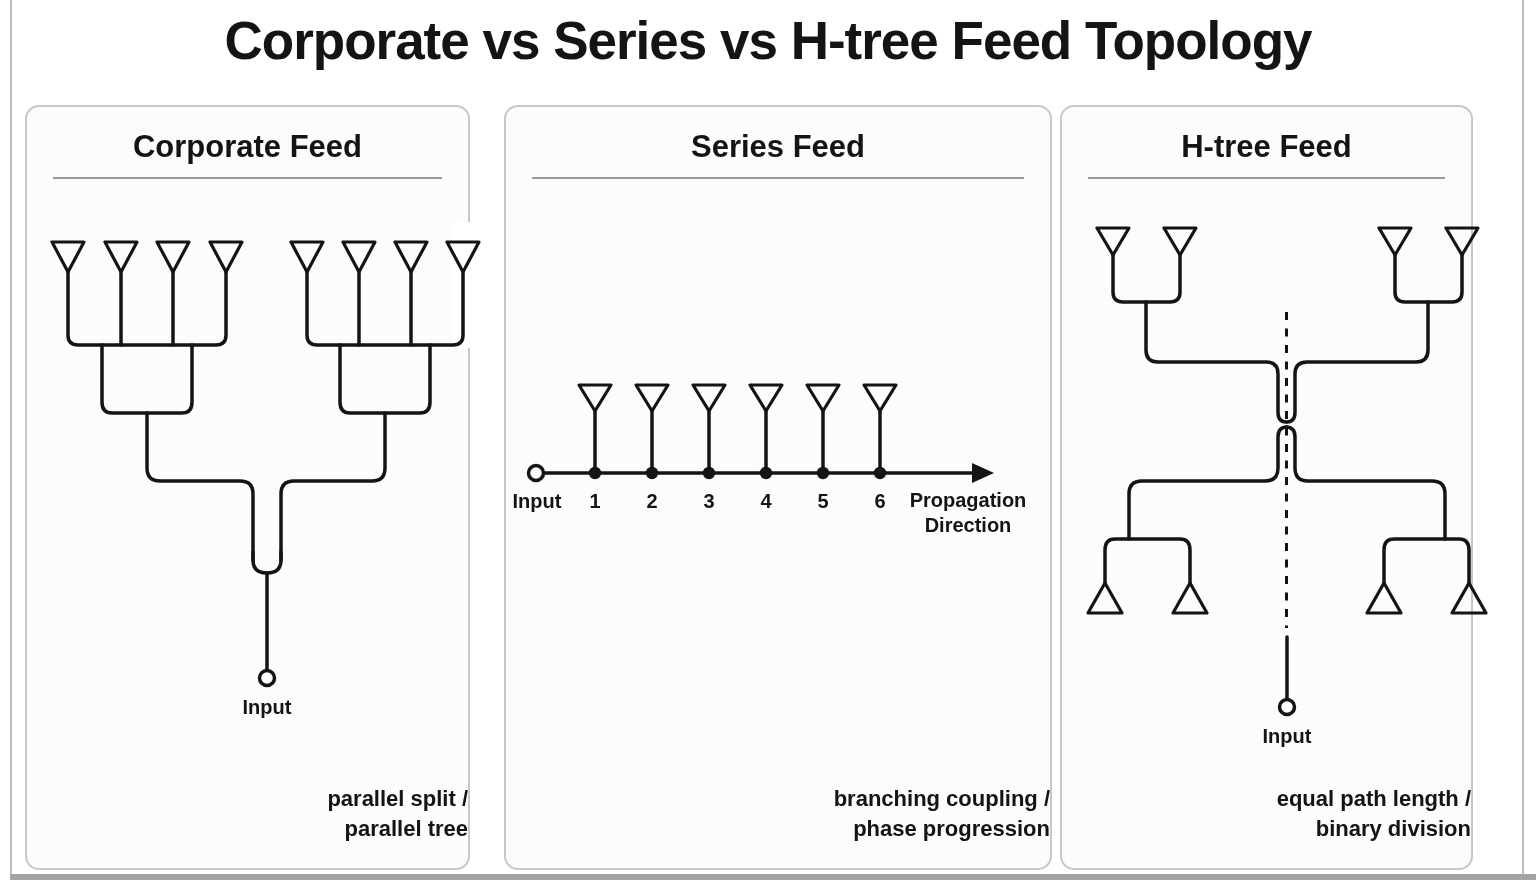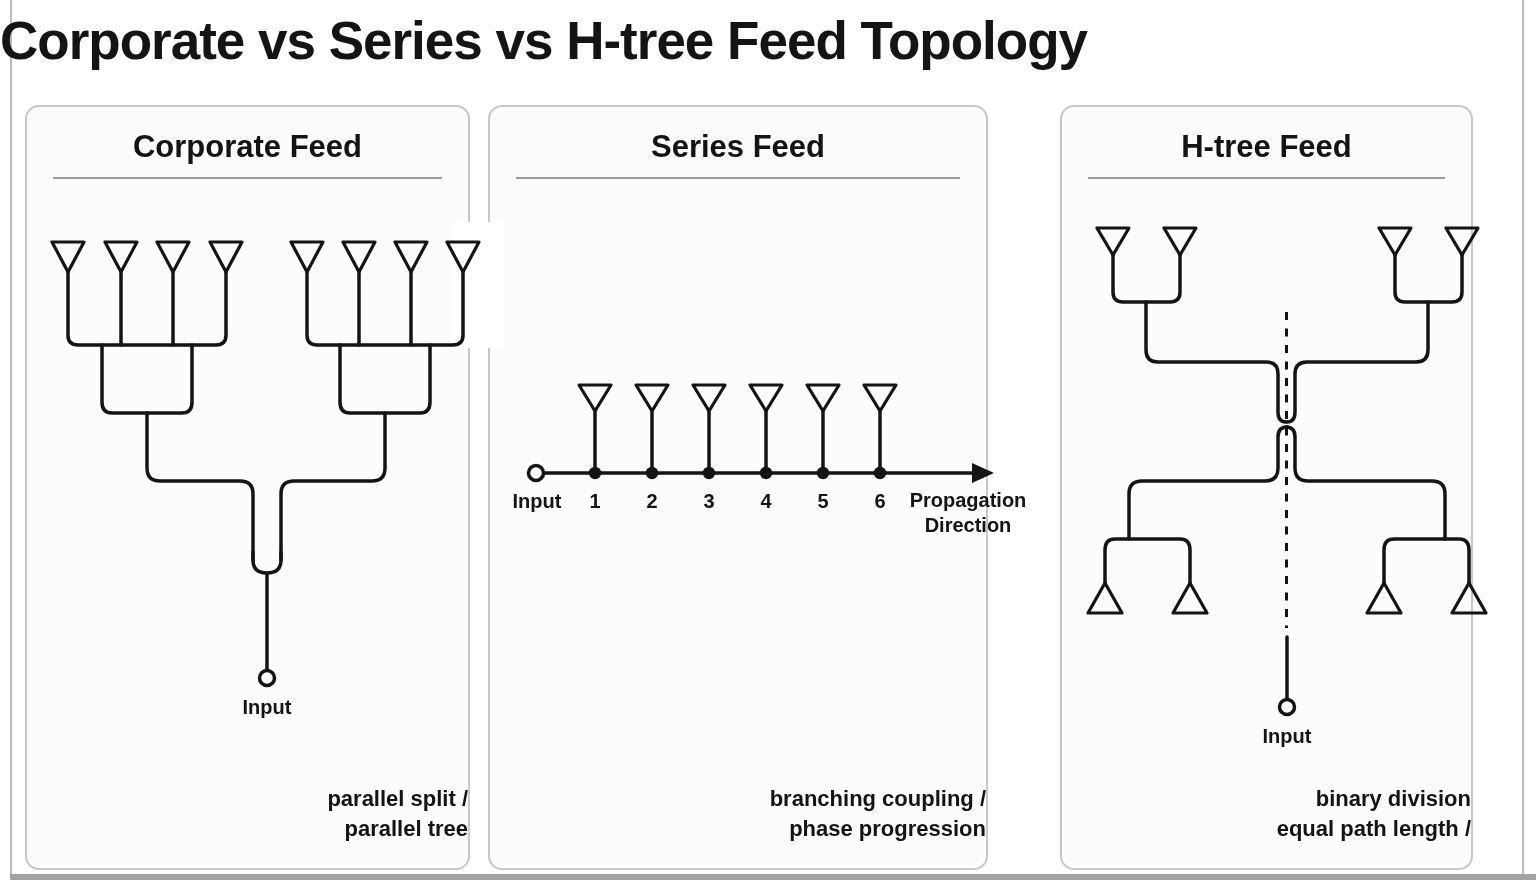--- a/index.html
+++ b/index.html
@@ -5,29 +5,29 @@
   html,body{margin:0;padding:0;background:#fff;}
   #stage{
     position:relative;width:1536px;height:880px;background:#ffffff;
     font-family:"Liberation Sans",sans-serif;color:#141414;overflow:hidden;
   }
   .edge-line{position:absolute;top:0;bottom:0;width:2px;background:#bcbcbc;}
   #edge-left{left:10px;}
   #edge-right{left:1522px;}
   #bottom-bar{position:absolute;left:10px;right:0;bottom:0;height:6px;background:#a3a3a3;}
   #main-title{
-    position:absolute;left:0;right:0;top:10px;text-align:left;
+    position:absolute;left:0;right:0;top:10px;text-align:center;
     font-size:53px;font-weight:800;letter-spacing:-1px;color:#141414;white-space:nowrap;
   }
   .card{
     position:absolute;top:105px;height:765px;background:#fcfcfc;
     border:2px solid #c8c8c8;border-radius:14px;box-sizing:border-box;
   }
   #card-corporate{left:25px;width:445px;padding-left:26px;}
-  #card-series{left:488px;width:500px;}
+  #card-series{left:504px;width:548px;}
   #card-htree{left:1060px;width:413px;}
   .card-title{
     position:absolute;top:22px;left:0;right:0;text-align:center;
     font-size:31px;font-weight:700;color:#141414;
   }
   .card-underline{
     position:absolute;top:70px;left:26px;right:26px;height:2px;background:#9b9b9b;
   }
   .card-caption{
     position:absolute;top:677px;left:0;right:0;text-align:right;
@@ -70,22 +70,22 @@
     <div class="card-caption">
       <div>branching coupling /</div>
       <div>phase progression</div>
     </div>
   </div>
 
   <div id="card-htree" class="card">
     <div class="card-title">H-tree Feed</div>
     <div class="card-underline"></div>
     <div class="card-caption">
+      <div>equal path length /</div>
       <div>binary division</div>
-      <div>equal path length /</div>
     </div>
   </div>
 
   <svg id="svg-corporate" class="diag" width="470" height="510" viewBox="40 220 470 510">
     <rect x="452" y="222" width="52" height="126" fill="#ffffff"></rect>
     <g>
       <path class="ant" d="M52,242 H84 L68,272 Z"></path>
       <path class="ant" d="M105,242 H137 L121,272 Z"></path>
       <path class="ant" d="M157,242 H189 L173,272 Z"></path>
       <path class="ant" d="M210,242 H242 L226,272 Z"></path>

